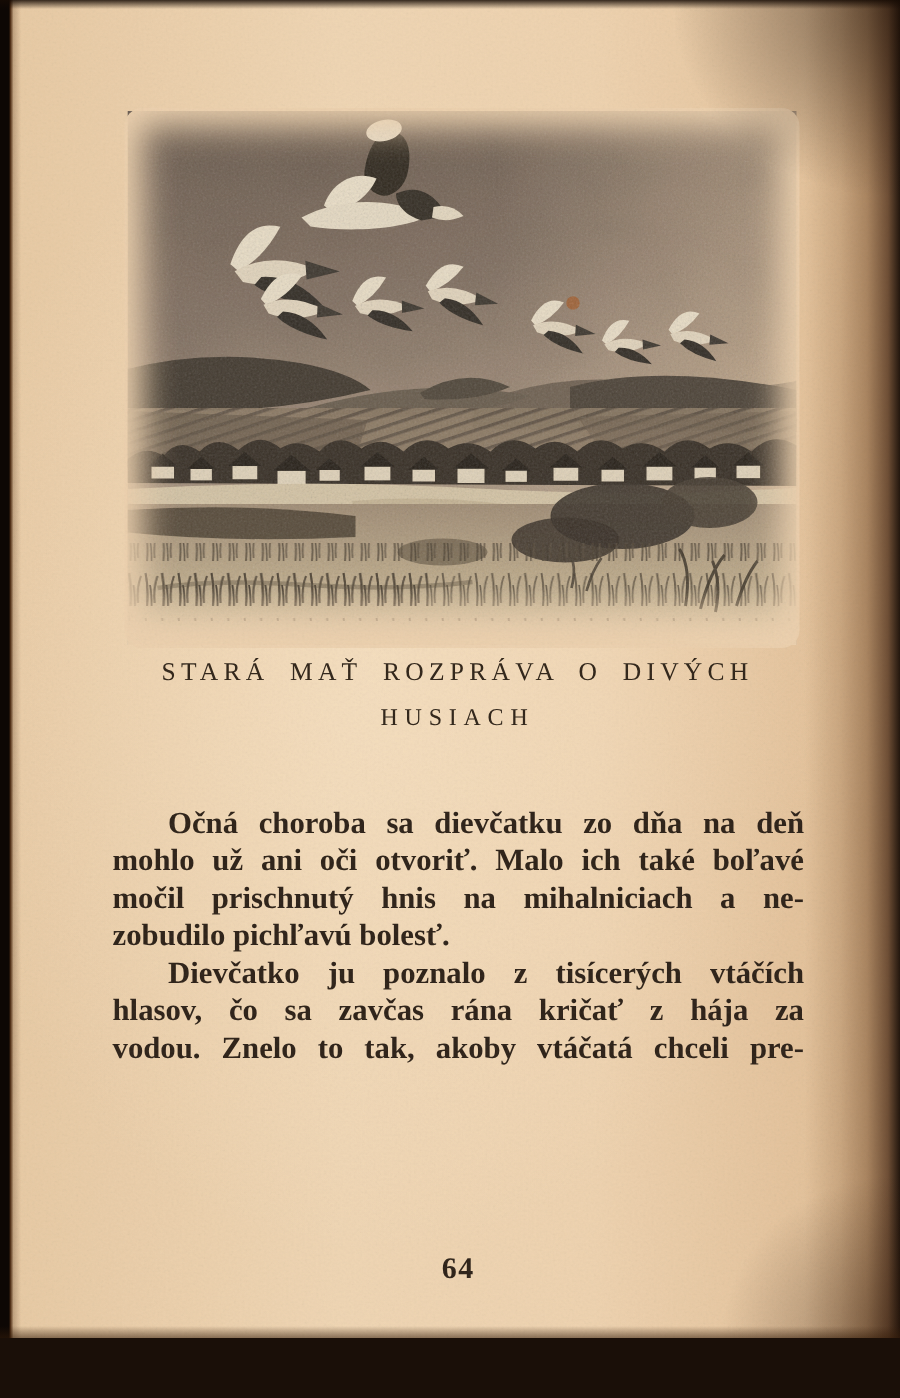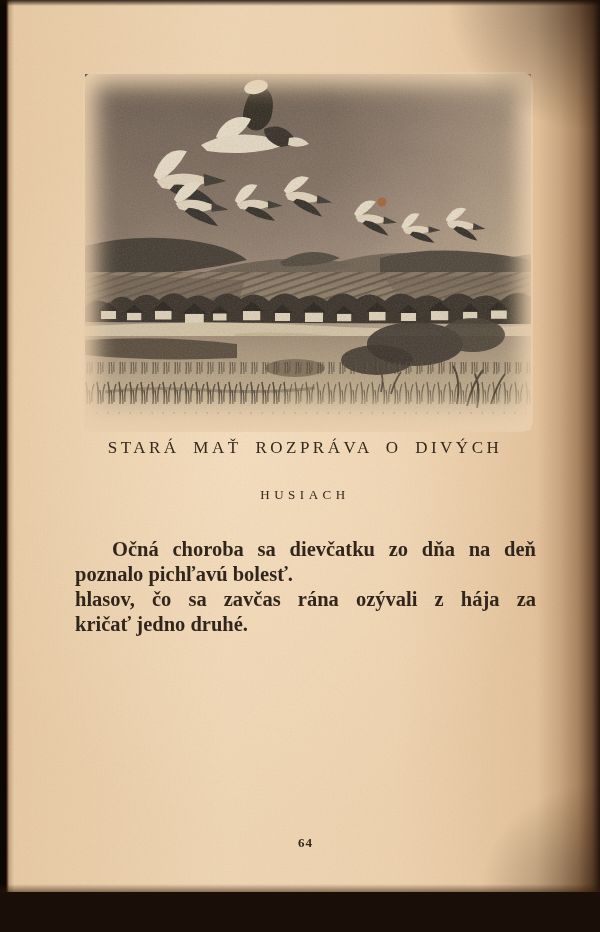--- a/index.html
+++ b/index.html
@@ -28,30 +28,30 @@
   .corner-br{position:absolute;right:0;bottom:0;width:120px;height:110px;pointer-events:none;
     background:radial-gradient(ellipse at 100% 100%,rgba(40,20,8,.40),rgba(40,20,8,0) 70%);}
   
   .illustration{position:absolute;left:85px;top:74px;width:446px;height:356px;border-radius:10px;}
   .illustration svg{display:block;width:100%;height:100%;}
   .illustration::after{content:'';position:absolute;inset:-2px;border-radius:12px;
     box-shadow:inset 0 0 22px 13px #ecd0ad;pointer-events:none;}
   
   .heading{position:absolute;left:70px;width:470px;text-align:center;color:#2e2216;font-weight:400;}
   .heading-1{top:438px;font-size:17px;letter-spacing:3.5px;word-spacing:6px;}
-  .heading-2{top:487px;font-size:13px;letter-spacing:4.5px;}
+  .heading-2{top:470px;font-size:16px;letter-spacing:4.5px;}
   
   .bodytext{position:absolute;left:75px;top:537px;width:461px;
     font-size:20.5px;line-height:25px;font-weight:700;color:#2b1f15;}
   .line{height:25px;white-space:nowrap;}
   .line.j{text-align:justify;text-align-last:justify;white-space:normal;}
   .line.indent{text-indent:37px;}
   
   .pagenum{position:absolute;left:75px;top:835px;width:461px;text-align:center;
-    font-size:13px;font-weight:700;color:#2b1f15;letter-spacing:1px;}
+    font-size:20px;font-weight:700;color:#2b1f15;letter-spacing:1px;}
   
   .grain{position:absolute;inset:0;pointer-events:none;}
   .grain svg{display:block;width:100%;height:100%;}
 </style>
 </head>
 <body>
 
 <div class="page">
 
   <div class="illustration">
@@ -174,23 +174,26 @@
       <rect x="0" y="0" width="446" height="356" filter="url(#noise)" opacity="0.16" style="mix-blend-mode:screen"></rect>
       <rect x="0" y="318" width="446" height="38" fill="url(#fadeBottom)"></rect>
     </svg>
   </div>
 
   <div class="heading heading-1">STARÁ MAŤ ROZPRÁVA O DIVÝCH</div>
   <div class="heading heading-2">HUSIACH</div>
 
   <div class="bodytext">
     <div class="line j indent">Očná choroba sa dievčatku zo dňa na deň</div>
-    <div class="line">poznalo pichľavú bolesť.</div>
-    <div class="line j">hlasov, čo sa zavčas rána ozývali z hája za</div>
-    <div class="line">kričať jedno druhé.</div>
+    <div class="line j">mohlo už ani oči otvoriť. Malo ich také boľavé</div>
+    <div class="line j">močil prischnutý hnis na mihalniciach a ne-</div>
+    <div class="line">zobudilo pichľavú bolesť.</div>
+    <div class="line j indent">Dievčatko ju poznalo z tisícerých vtáčích</div>
+    <div class="line j">hlasov, čo sa zavčas rána kričať z hája za</div>
+    <div class="line j">vodou. Znelo to tak, akoby vtáčatá chceli pre-</div>
   </div>
 
   <div class="pagenum">64</div>
 
   <div class="grain">
     <svg viewBox="0 0 600 932" preserveAspectRatio="none">
       <filter id="papernoise" x="0" y="0" width="100%" height="100%">
         <feTurbulence type="fractalNoise" baseFrequency="0.55" numOctaves="3" seed="3" stitchTiles="stitch"></feTurbulence>
         <feColorMatrix type="saturate" values="0"></feColorMatrix>
       </filter>

